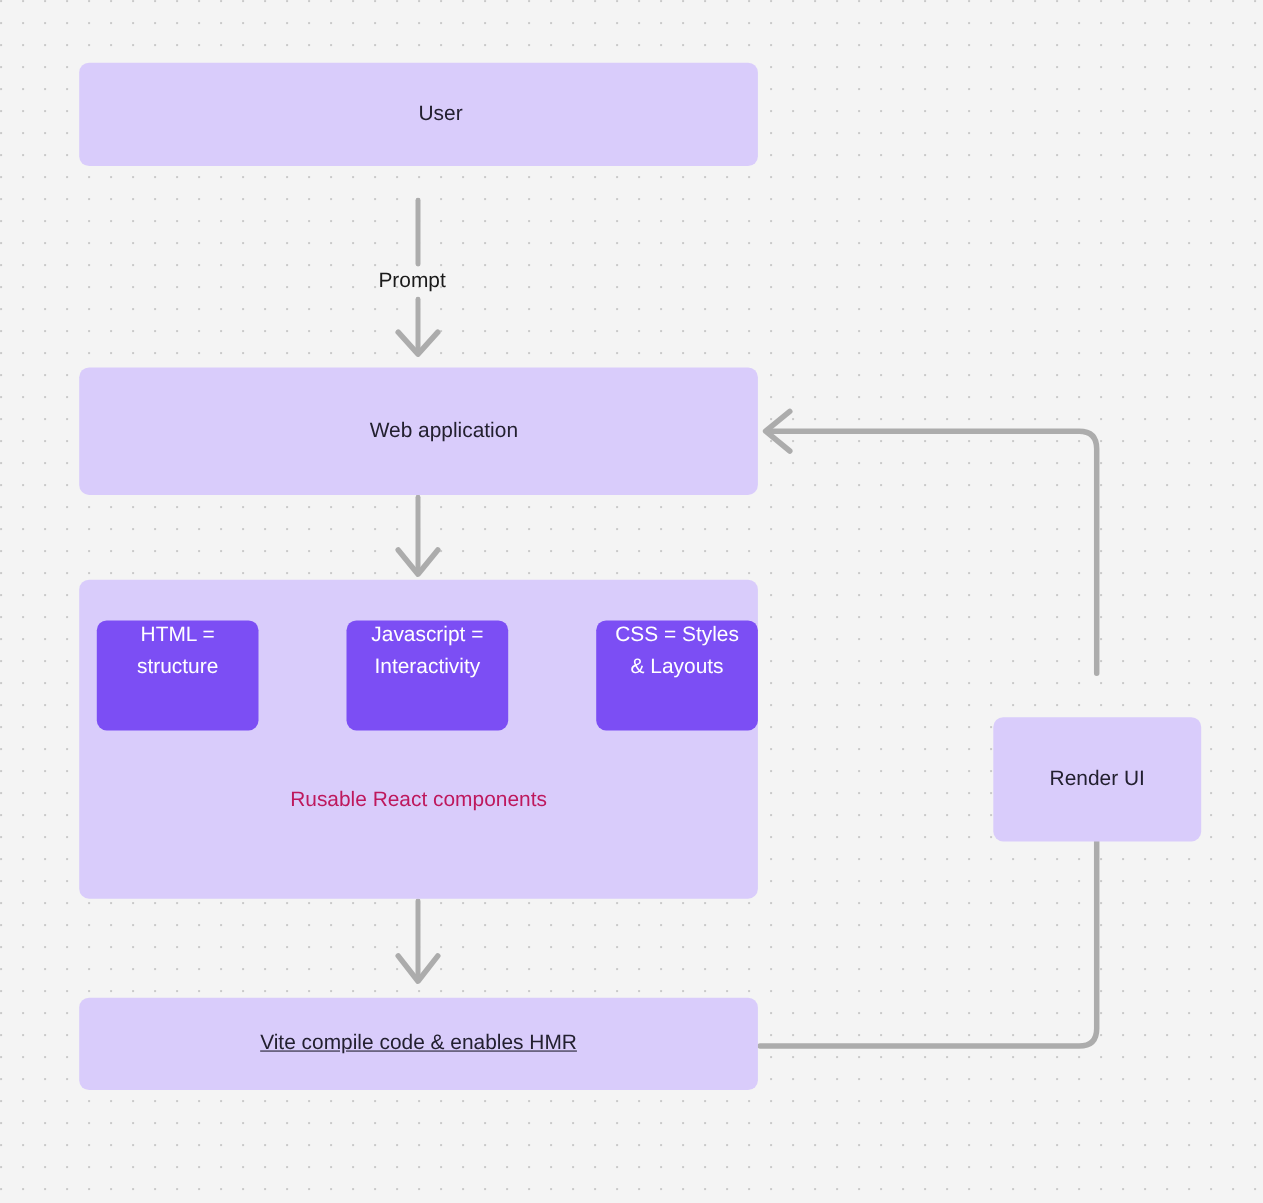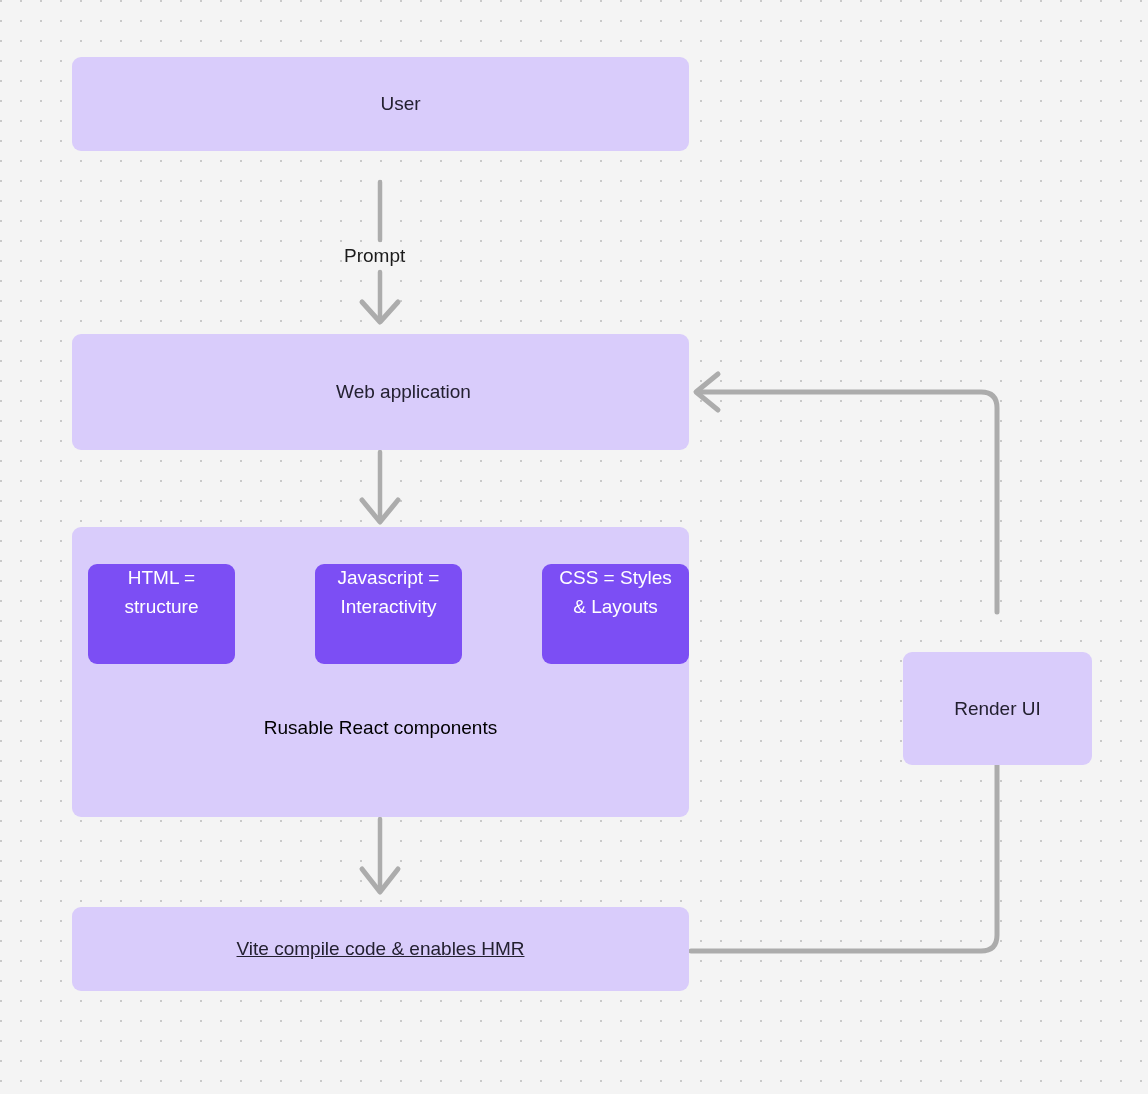--- a/index.html
+++ b/index.html
@@ -68,21 +68,21 @@
   }
 
   .node-inner.box { position: relative; width: 147px; height: 100px; }
 
   .components-caption {
     position: absolute;
     left: 0; right: 0;
     top: 188px;
     text-align: center;
     font-size: 19px;
-    color: #000000;
+    color: #be185d;
   }
 
   .edge-label {
     position: absolute;
     font-size: 19px;
     color: #1b1b1b;
     background: transparent;
     white-space: nowrap;
   }
 

